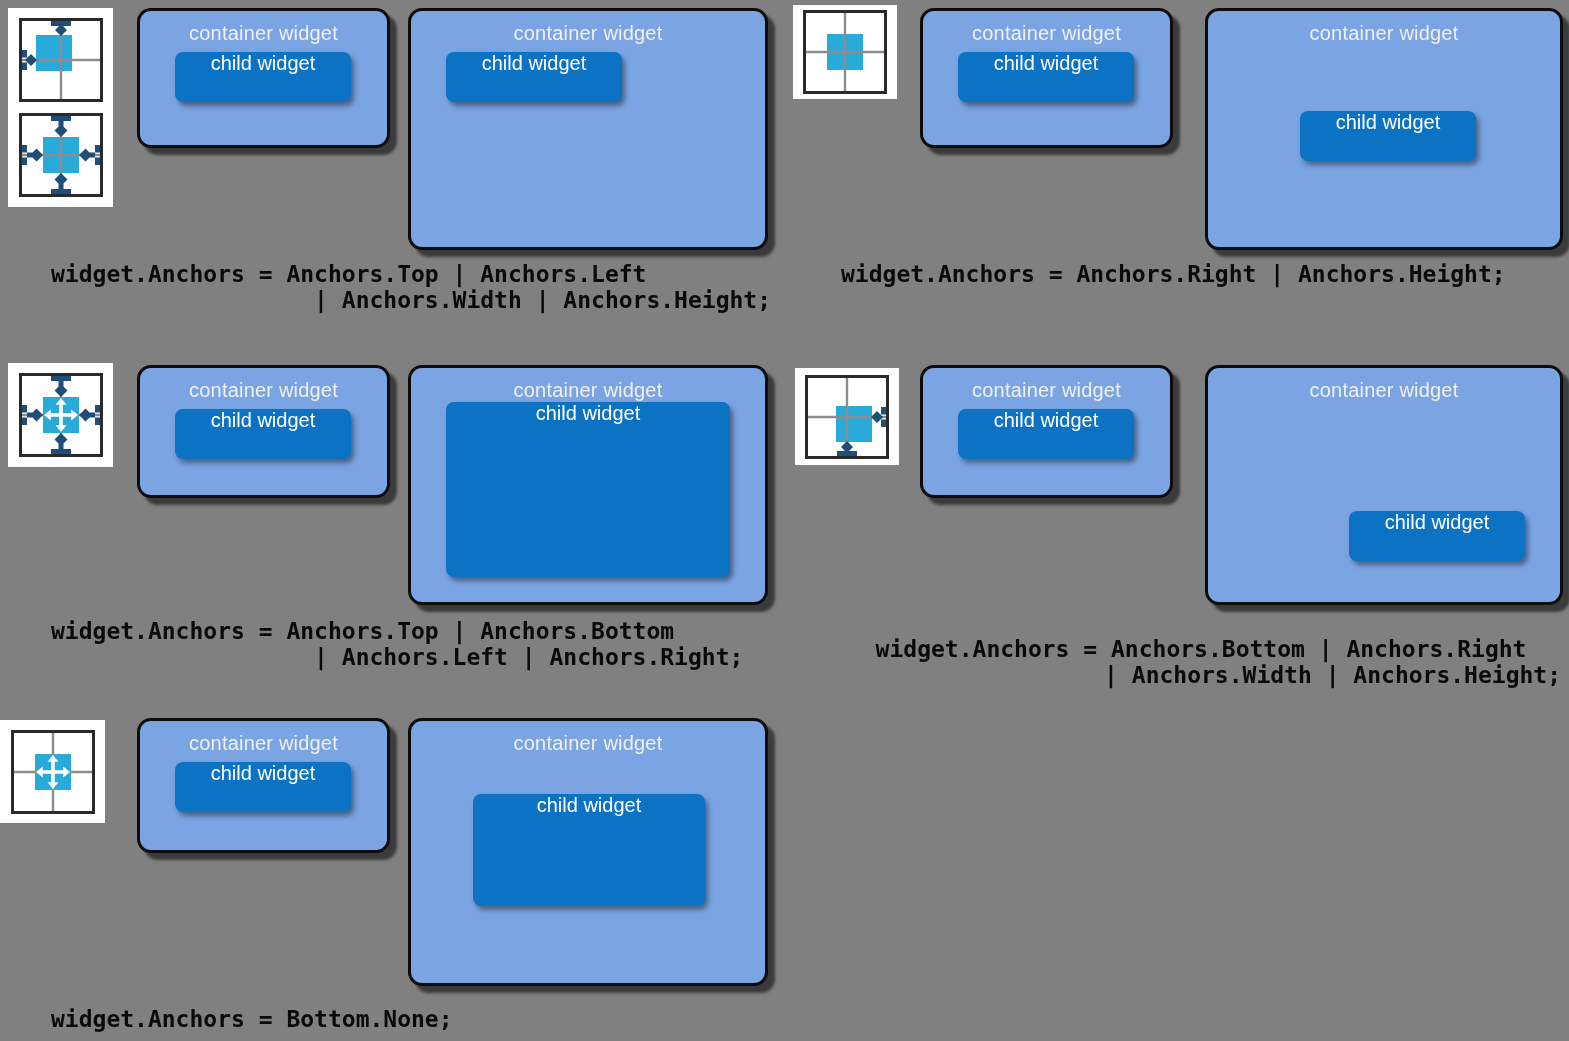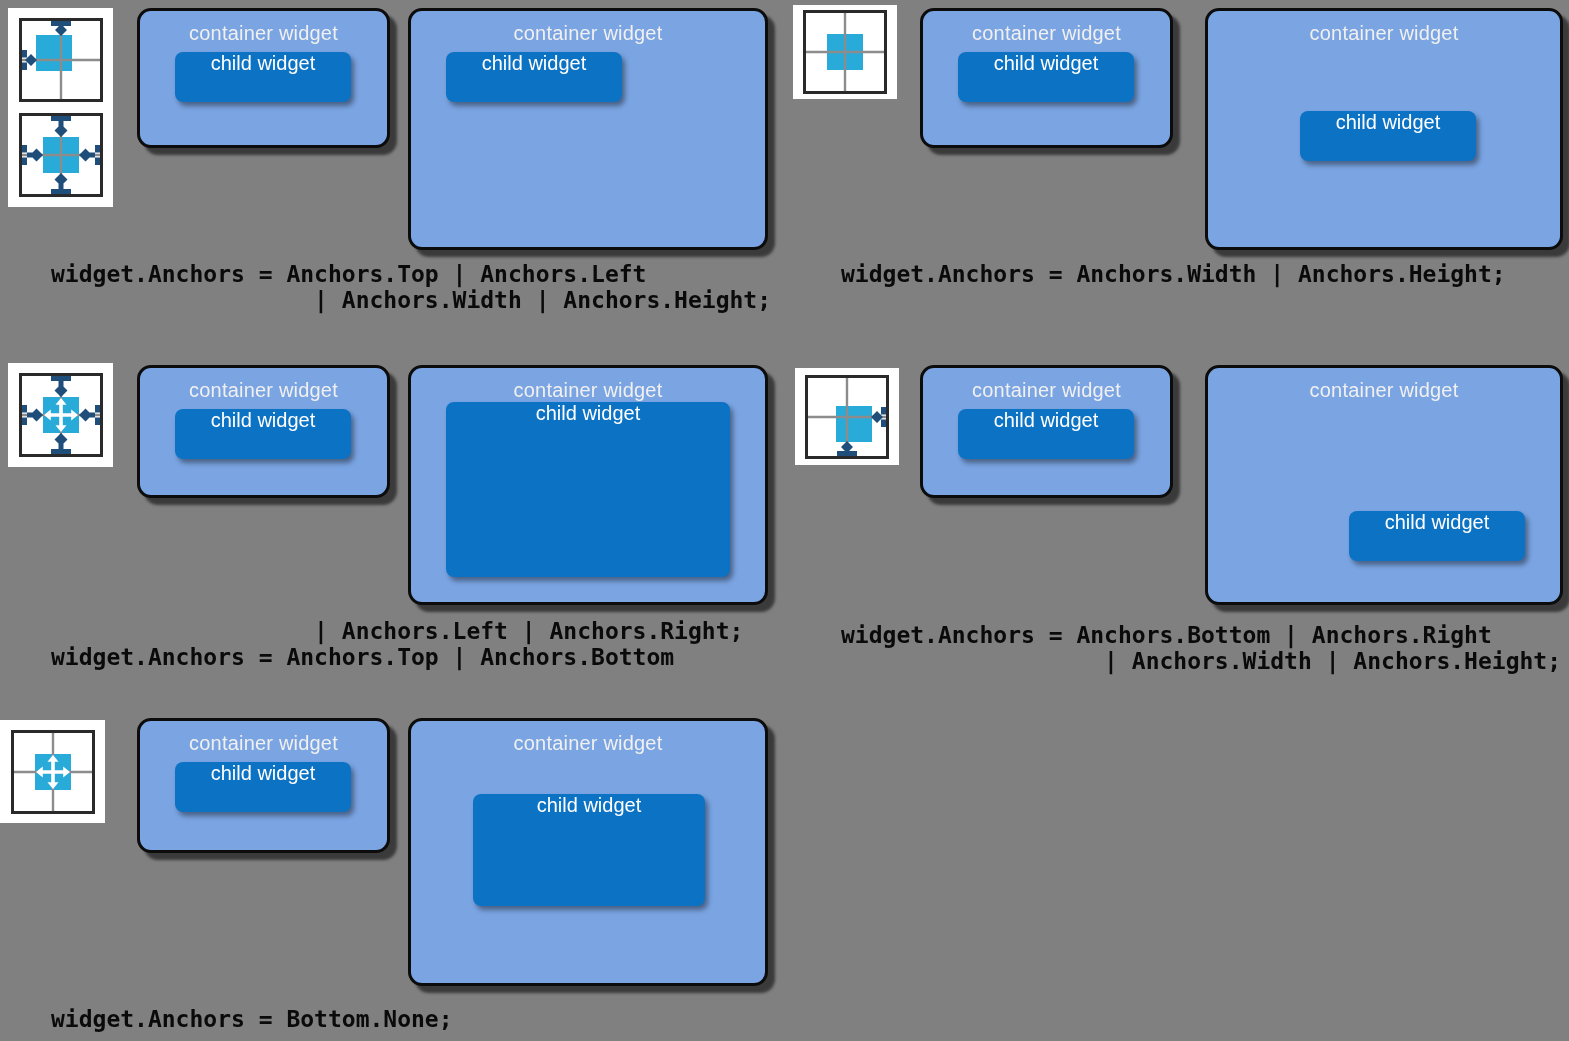--- a/index.html
+++ b/index.html
@@ -76,21 +76,21 @@
 
   .child-std      { left:35px;  top:41px;  width:176px; height:50px;  }
   .child-s2-large { left:92px;  top:100px; width:176px; height:50px;  }
   .child-s3-large { left:35px;  top:34px;  width:284px; height:175px; }
   .child-s4-large { left:141px; top:143px; width:176px; height:50px;  }
   .child-s5-large { left:62px;  top:73px;  width:232px; height:112px; }
 
   .s1-code { left:51px;  top:261px;  }
   .s2-code { left:841px; top:261px;  }
   .s3-code { left:51px;  top:618px;  }
-  .s4-code { left:841px; top:622px;  }
+  .s4-code { left:841px; top:636px;text-align:center;  }
   .s5-code { left:51px;  top:1006px; }
 </style>
 </head>
 <body>
 
 <div class="icon-card s1-icons">
   <svg class="anchor-icon" viewBox="0 0 84 84" width="84" height="84">
     <rect x="1.5" y="1.5" width="81" height="81" fill="#ffffff" stroke="#2a2a2a" stroke-width="3"></rect>
     <rect x="17" y="17" width="36" height="36" fill="#29ABD9"></rect>
     <path d="M42 3 V81 M3 42 H81" stroke="#8C8C8C" stroke-width="2.4" fill="none"></path>
@@ -139,21 +139,21 @@
 </div>
 
 <div class="widget-container s2-large">
   <div class="container-label">container widget</div>
   <div class="child-widget child-s2-large">
     <span>child widget</span>
   </div>
 </div>
 
 <div class="code s2-code">
-  <div class="code-line">widget.Anchors = Anchors.Width | Anchors.Height;</div>
+  <div class="code-line">widget.Anchors = Anchors.Right | Anchors.Height;</div>
 </div>
 
 <div class="icon-card s3-icons">
   <svg class="anchor-icon" viewBox="0 0 84 84" width="84" height="84">
     <rect x="1.5" y="1.5" width="81" height="81" fill="#ffffff" stroke="#2a2a2a" stroke-width="3"></rect>
     <rect x="24" y="24" width="36" height="36" fill="#29ABD9"></rect>
     <path d="M42 3 V81 M3 42 H81" stroke="#8C8C8C" stroke-width="2.4" fill="none"></path>
     <path fill="#1F4E7B" d="M32 3 h20 v5 h-20 z M39.5 3 h5 v12 h-5 z M42 11 L48.5 17.5 L42 24 L35.5 17.5 Z M32 76 h20 v5 h-20 z M39.5 69 h5 v12 h-5 z M42 60 L48.5 66.5 L42 73 L35.5 66.5 Z M3 32 v20 h5 v-20 z M3 39.5 h12 v5 h-12 z M11 42 L17.5 35.5 L24 42 L17.5 48.5 Z M76 32 v20 h5 v-20 z M69 39.5 h12 v5 h-12 z M60 42 L66.5 35.5 L73 42 L66.5 48.5 Z"></path>
     <g>
       <path d="M42 31 V53 M31 42 H53" stroke="#ffffff" stroke-width="3.6" fill="none"></path>
@@ -170,22 +170,22 @@
 </div>
 
 <div class="widget-container s3-large">
   <div class="container-label">container widget</div>
   <div class="child-widget child-s3-large">
     <span>child widget</span>
   </div>
 </div>
 
 <div class="code s3-code">
+  <div class="code-line">widget.Anchors = Anchors.Top | Anchors.Bottom</div>
   <div class="code-line">                   | Anchors.Left | Anchors.Right;</div>
-  <div class="code-line">widget.Anchors = Anchors.Top | Anchors.Bottom</div>
 </div>
 
 <div class="icon-card s4-icons">
   <svg class="anchor-icon" viewBox="0 0 84 84" width="84" height="84">
     <rect x="1.5" y="1.5" width="81" height="81" fill="#ffffff" stroke="#2a2a2a" stroke-width="3"></rect>
     <rect x="31" y="31" width="36" height="36" fill="#29ABD9"></rect>
     <path d="M42 3 V81 M3 42 H81" stroke="#8C8C8C" stroke-width="2.4" fill="none"></path>
     <path fill="#1F4E7B" d="M32 76 h20 v5 h-20 z M39.5 72 h5 v9 h-5 z M42 66 L48 72 L42 78 L36 72 Z M76 32 v20 h5 v-20 z M72 39.5 h9 v5 h-9 z M66 42 L72 36 L78 42 L72 48 Z"></path>
   </svg>
 </div>

